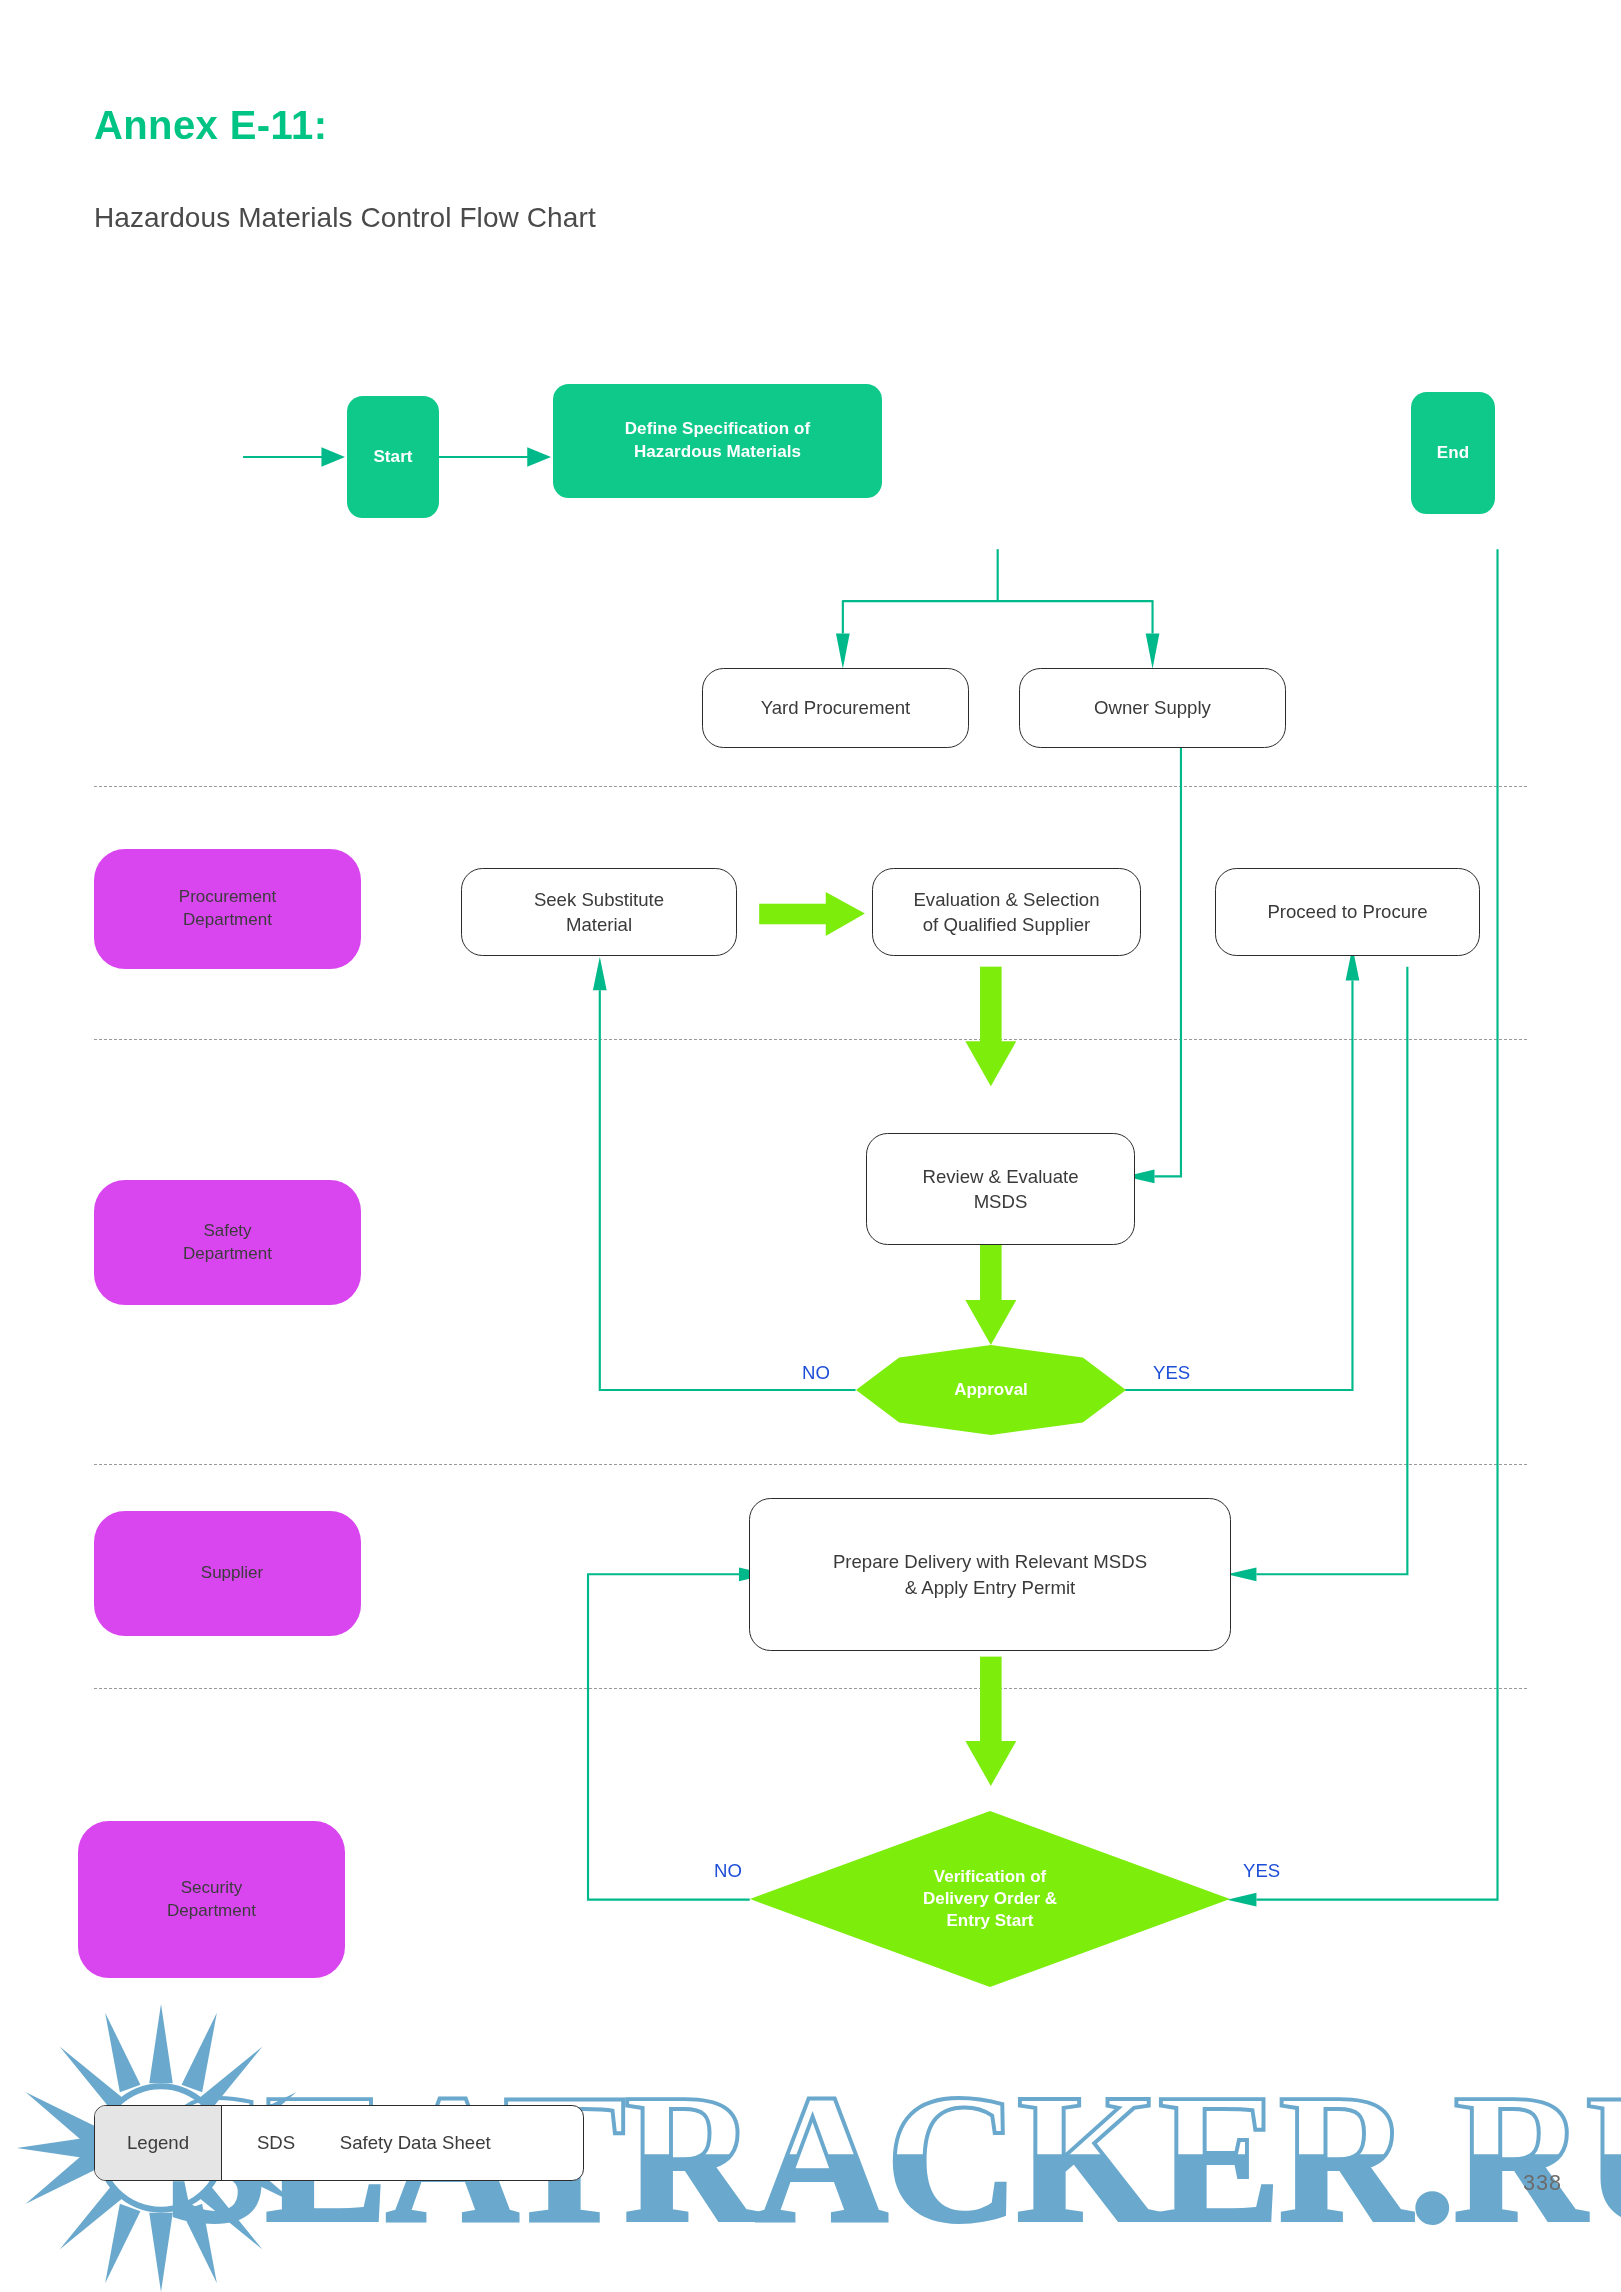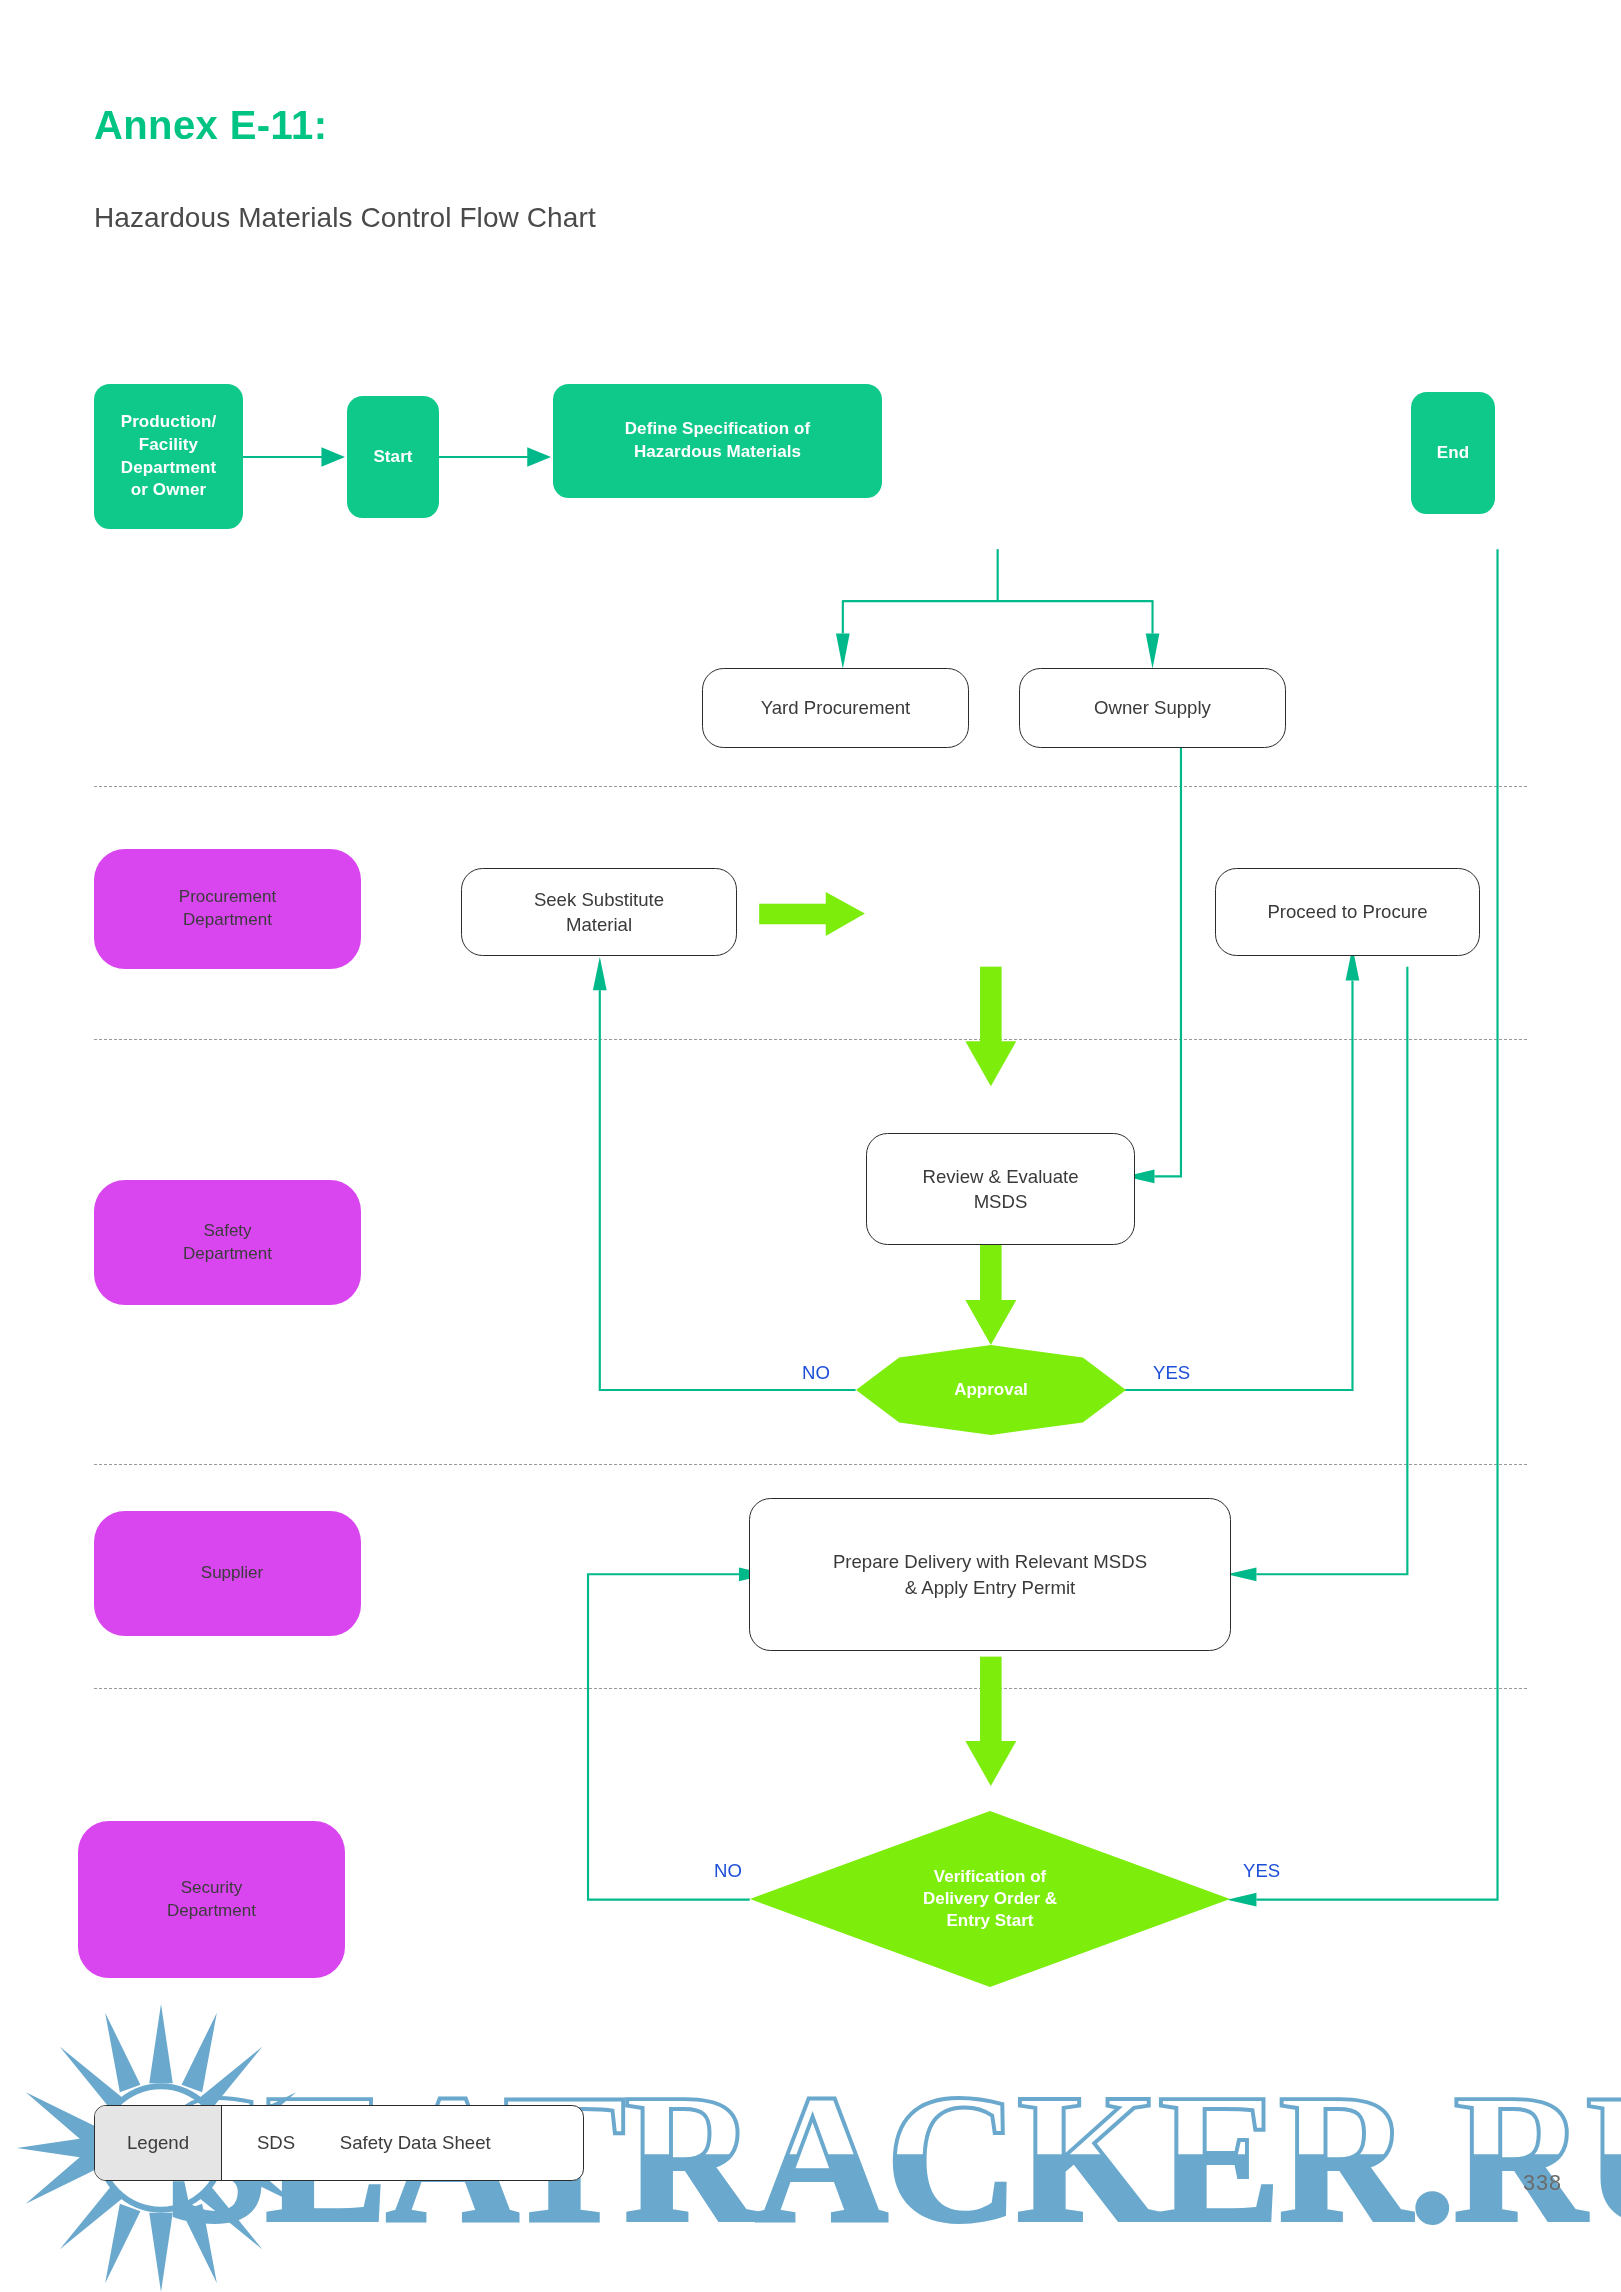--- a/index.html
+++ b/index.html
@@ -174,27 +174,20 @@
       <path d="M 985,1776 L 1037,1776 L 1011,1822 z" fill="#7ded0c"></path>
     </g>
 
     <path d="M 765 1938 L 600 1938 L 600 1606 L 754 1606" stroke="#00b98a" stroke-width="2.2" fill="none"></path>
     <path d="M 754,1599 L 754,1613 L 784,1606 z" fill="#00b98a"></path>
 
     <path d="M 1282 1938 L 1528 1938 L 1528 560" stroke="#00b98a" stroke-width="2.2" fill="none"></path>
     <path d="M 1282,1931 L 1282,1945 L 1252,1938 z" fill="#00b98a"></path>
   </svg>
 
-  <div class="node green-node" style="left:94px;top:384px;width:149px;height:145px;">
-    <span class="txt">
-      <span>Production/</span><br>
-      <span>Facility Department</span><br>
-      <span>or Owner</span>
-    </span>
-  </div>
 
   <div class="node green-node" style="left:347px;top:396px;width:92px;height:122px;">
     <span class="txt">Start</span>
   </div>
 
   <div class="node green-node" style="left:553px;top:384px;width:329px;height:114px;">
     <span class="txt">
       <span>Define Specification of</span><br>
       <span>Hazardous Materials</span>
     </span>
@@ -242,20 +235,26 @@
       <span>Seek Substitute</span><br>
       <span>Material</span>
     </span>
   </div>
 
   <svg style="position:absolute;left:759px;top:890px;width:110px;height:47px;" viewBox="0 0 112 48" xmlns="http://www.w3.org/2000/svg">
     <rect x="0" y="14" width="72" height="21" fill="#7ded0c"></rect>
     <path d="M 68,2 L 68,47 L 108,24 z" fill="#7ded0c"></path>
   </svg>
 
+  <div class="node white-node" style="left:872px;top:868px;width:269px;height:88px;">
+    <span class="txt">
+      <span>Evaluation &amp; Selection</span><br>
+      <span>of Qualified Supplier</span>
+    </span>
+  </div>
 
   <div class="node white-node" style="left:1215px;top:868px;width:265px;height:88px;">
     <span class="txt">Proceed to Procure</span>
   </div>
 
   <div class="node white-node" style="left:866px;top:1133px;width:269px;height:112px;">
     <span class="txt">
       <span>Review &amp; Evaluate</span><br>
       <span>MSDS</span>
     </span>

